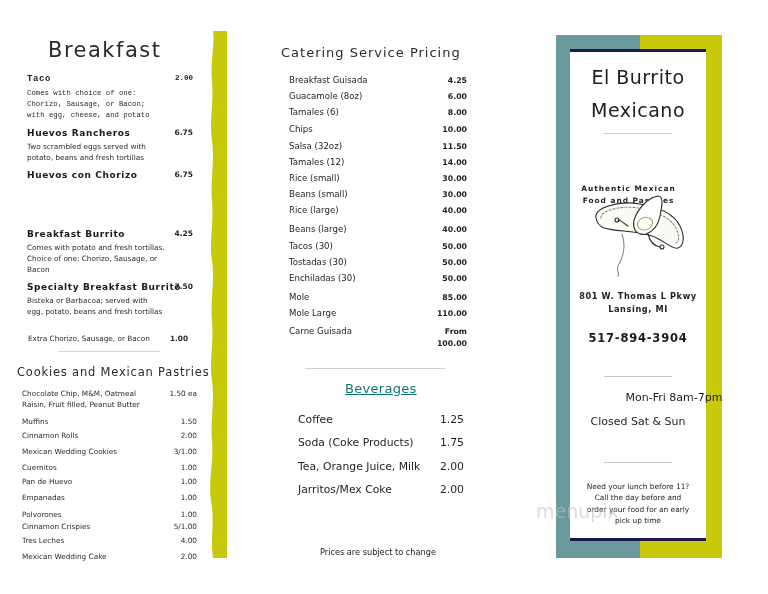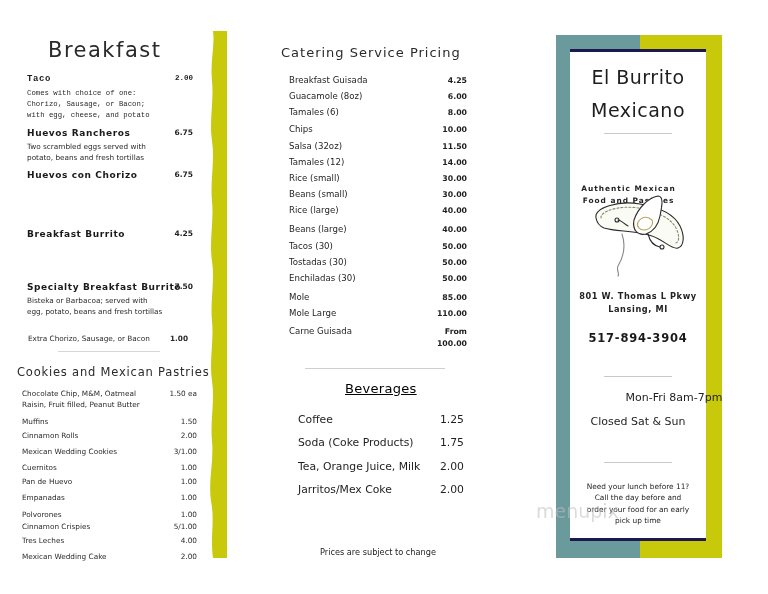--- a/index.html
+++ b/index.html
@@ -23,21 +23,21 @@
   .cp-row { position: absolute; left: 22px; width: 175px; font-size: 7.3px; color: #2a2a2a; }
   .cp-row .p { position: absolute; right: 0; top: 0; }
 
   .yellow-band { left: 209px; top: 31px; width: 18px; height: 527px; }
 
   
   .cat-title { left: 281px; top: 45px; font-size: 13px; letter-spacing: 1px; color: #2a2a2a; }
   .cat-row { position: absolute; left: 289px; width: 178px; font-size: 8.6px; color: #1e1e1e; }
   .cat-row .p { position: absolute; right: 0; top: 0; font-size: 7.8px; font-weight: bold; text-align: right; line-height: 12px; }
   .sep-mid { left: 305px; top: 368px; width: 140px; height: 1px; background: #cfcfcf; }
-  .bev-title { left: 345px; top: 381px; font-size: 13px; text-decoration: underline; color: #000000; letter-spacing: 0.3px; }
+  .bev-title { left: 345px; top: 381px; font-size: 13px; text-decoration: underline; color: #0f766e; letter-spacing: 0.3px; }
   .bev-row { position: absolute; left: 298px; width: 166px; font-size: 10.8px; color: #1e1e1e; }
   .bev-row .p { position: absolute; right: 0; top: 0; }
   .prices-note { left: 320px; top: 547px; font-size: 8.2px; color: #222; }
 
   
   .frame-teal { left: 556px; top: 35px; width: 88px; height: 523px; background: #6a9a9c; }
   .frame-yellow-top { left: 640px; top: 35px; width: 82px; height: 25px; background: #c8c90a; }
   .frame-yellow-right { left: 706px; top: 35px; width: 16px; height: 523px; background: #c8c90a; }
   .frame-yellow-bot { left: 640px; top: 540px; width: 82px; height: 18px; background: #c8c90a; }
   .card { left: 570px; top: 50px; width: 136px; height: 490px; background: #ffffff; }
@@ -69,20 +69,21 @@
   <div class="bk-price">6.75</div>
   <div class="bk-desc">Two scrambled eggs served with potato, beans and fresh tortillas</div>
 </div>
 <div class="bk-item" style="top:170px;">
   <div class="bk-name">Huevos con Chorizo</div>
   <div class="bk-price">6.75</div>
 </div>
 <div class="bk-item" style="top:229px;">
   <div class="bk-name">Breakfast Burrito</div>
   <div class="bk-price">4.25</div>
+  <div class="bk-desc">Comes with potato and fresh tortillas. Choice of one: Chorizo, Sausage, or Bacon</div>
 </div>
 <div class="bk-item" style="top:282px;">
   <div class="bk-name">Specialty Breakfast Burrito</div>
   <div class="bk-price">7.50</div>
   <div class="bk-desc">Bisteka or Barbacoa; served with egg, potato, beans and fresh tortillas</div>
 </div>
 <div class="bk-extra">
   <span>Extra Chorizo, Sausage, or Bacon</span>
   <span class="p">1.00</span>
 </div>

